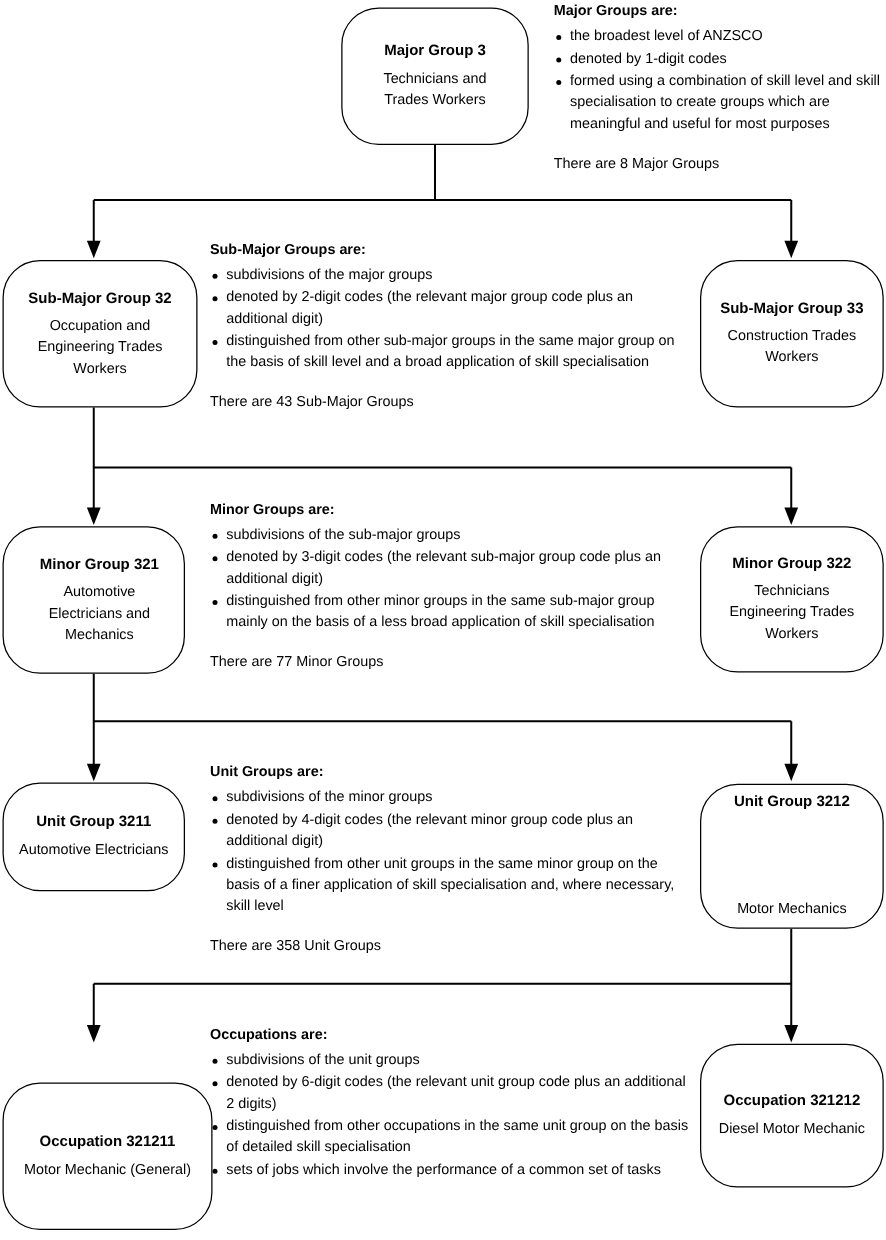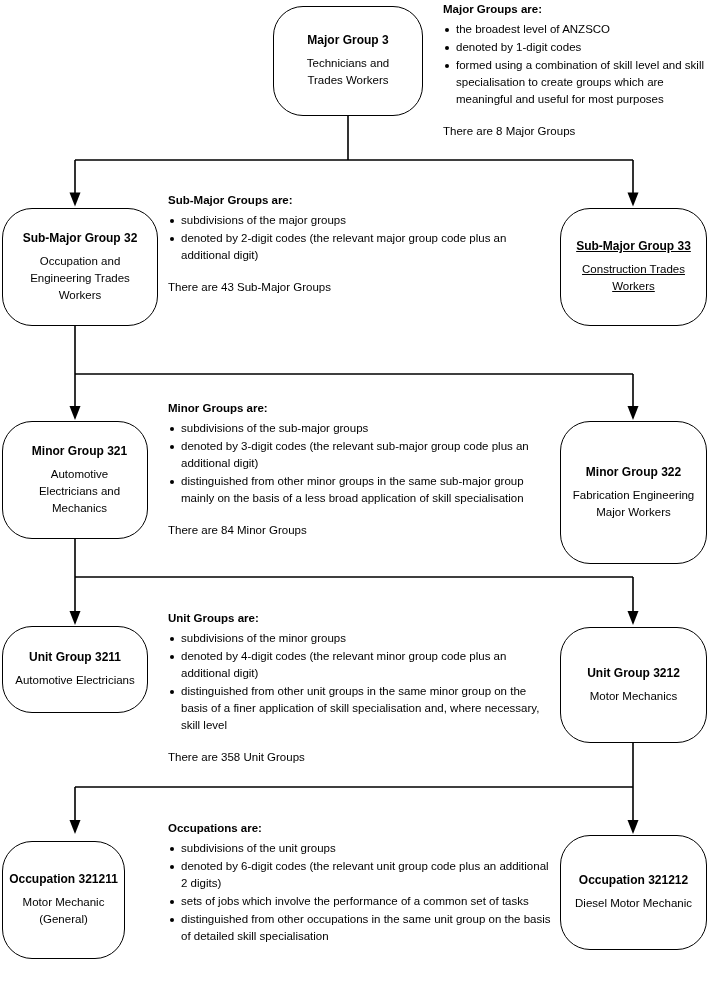--- a/index.html
+++ b/index.html
@@ -72,26 +72,26 @@
     width: 4px;
     height: 4px;
     background: #000000;
     border-radius: 50%;
   }
   .tb-footer { margin-top: 15px; }
 
   
   #node-major3    { left: 273px; top: 6px;   width: 150px; height: 110px; }
   #node-sm32      { left: 2px;   top: 208px; width: 156px; height: 118px; }
-  #node-sm33      { left: 560px; top: 208px; width: 147px; height: 118px; text-decoration: underline; }
+  #node-sm33      { left: 560px; top: 208px; width: 147px; height: 118px; }
   #node-mg321     { left: 2px;   top: 421px; width: 146px; height: 118px; padding-left: 20px; }
-  #node-mg322     { left: 560px; top: 421px; width: 147px; height: 143px; }
+  #node-mg322     { left: 560px; top: 421px; width: 147px; height: 117px; }
   #node-ug3211    { left: 2px;   top: 626px; width: 146px; height: 87px; }
-  #node-ug3212    { left: 560px; top: 627px; width: 147px; height: 116px; }
-  #node-oc321211  { left: 2px;   top: 841px; width: 123px; height: 118px; }
+  #node-ug3212    { left: 560px; top: 627px; width: 147px; height: 116px; justify-content: space-between; }
+  #node-oc321211  { left: 2px;   top: 866px; width: 168px; height: 118px; }
   #node-oc321212  { left: 560px; top: 835px; width: 147px; height: 115px; text-align: center; }
 
   
   #tb-major       { left: 443px; top: 1px;   width: 268px; }
   #tb-submajor    { left: 168px; top: 192px; width: 383px; }
   #tb-minor       { left: 168px; top: 400px; width: 383px; }
   #tb-unit        { left: 168px; top: 610px; width: 383px; }
   #tb-occupation  { left: 168px; top: 820px; width: 383px; }
 </style>
 </head>
@@ -131,21 +131,21 @@
     <div class="node-title">Sub-Major Group 33</div>
     <div class="node-sub">Construction Trades Workers</div>
   </div>
 
   <div class="node" id="node-mg321">
     <div class="node-title">Minor Group 321</div>
     <div class="node-sub">Automotive Electricians and Mechanics</div>
   </div>
   <div class="node" id="node-mg322">
     <div class="node-title">Minor Group 322</div>
-    <div class="node-sub">Fabrication Engineering Major Workers</div>
+    <div class="node-sub">Technicians Engineering Trades Workers</div>
   </div>
 
   <div class="node" id="node-ug3211">
     <div class="node-title">Unit Group 3211</div>
     <div class="node-sub">Automotive Electricians</div>
   </div>
   <div class="node" id="node-ug3212">
     <div class="node-title">Unit Group 3212</div>
     <div class="node-sub">Motor Mechanics</div>
   </div>
@@ -167,47 +167,48 @@
       <li>formed using a combination of skill level and skill specialisation to create groups which are meaningful and useful for most purposes</li>
     </ul>
     <div class="tb-footer">There are 8 Major Groups</div>
   </div>
 
   <div class="tb" id="tb-submajor">
     <p class="tb-heading">Sub-Major Groups are:</p>
     <ul>
       <li>subdivisions of the major groups</li>
       <li>denoted by 2-digit codes (the relevant major group code plus an additional digit)</li>
+      <li>distinguished from other sub-major groups in the same major group on the basis of skill level and a broad application of skill specialisation</li>
     </ul>
     <div class="tb-footer">There are 43 Sub-Major Groups</div>
   </div>
 
   <div class="tb" id="tb-minor">
     <p class="tb-heading">Minor Groups are:</p>
     <ul>
       <li>subdivisions of the sub-major groups</li>
       <li>denoted by 3-digit codes (the relevant sub-major group code plus an additional digit)</li>
       <li>distinguished from other minor groups in the same sub-major group mainly on the basis of a less broad application of skill specialisation</li>
     </ul>
-    <div class="tb-footer">There are 84 Minor Groups</div>
+    <div class="tb-footer">There are 77 Minor Groups</div>
   </div>
 
   <div class="tb" id="tb-unit">
     <p class="tb-heading">Unit Groups are:</p>
     <ul>
       <li>subdivisions of the minor groups</li>
       <li>denoted by 4-digit codes (the relevant minor group code plus an additional digit)</li>
       <li>distinguished from other unit groups in the same minor group on the basis of a finer application of skill specialisation and, where necessary, skill level</li>
     </ul>
     <div class="tb-footer">There are 358 Unit Groups</div>
   </div>
 
   <div class="tb" id="tb-occupation">
     <p class="tb-heading">Occupations are:</p>
     <ul>
       <li>subdivisions of the unit groups</li>
       <li>denoted by 6-digit codes (the relevant unit group code plus an additional 2 digits)</li>
+      <li>distinguished from other occupations in the same unit group on the basis of detailed skill specialisation</li>
       <li>sets of jobs which involve the performance of a common set of tasks</li>
-      <li>distinguished from other occupations in the same unit group on the basis of detailed skill specialisation</li>
     </ul>
   </div>
 
 </div>
 
 </body></html>

